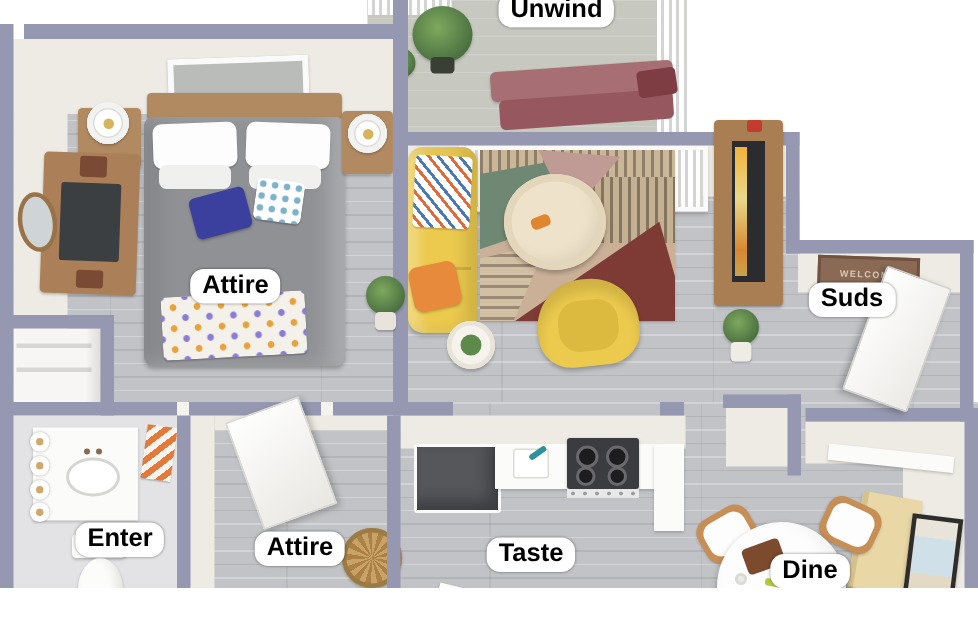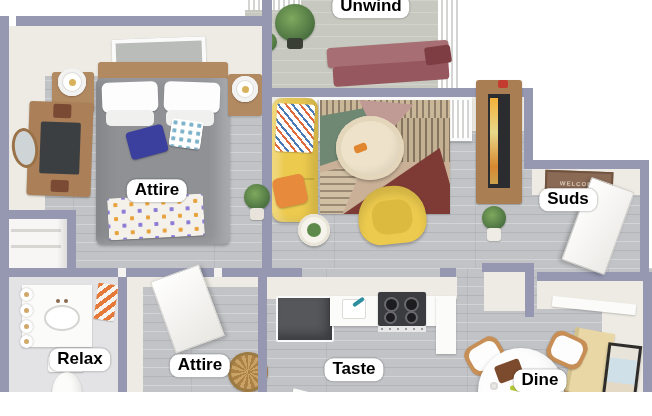--- a/index.html
+++ b/index.html
@@ -200,18 +200,18 @@
   <div class="furn whitebox" style="left:48px;top:356px;width:36px;height:16px;border-radius:3px;"></div>
   <div class="furn" style="left:52px;top:372px;width:30px;height:42px;background:#fcfcfa;border-radius:50% 50% 46% 46%;box-shadow:inset -4px -4px 8px rgba(0,0,0,.1), 0 1px 2px rgba(0,0,0,.25);"></div>
   <div class="furn whitebox" style="left:12px;top:398px;width:30px;height:18px;transform:rotate(-4deg);"></div>
 
   <div class="tall" style="left:150px;top:282px;width:50px;height:74px;background:linear-gradient(160deg,#ffffff,#e9e7e2);border:1px solid #dcdad6;transform:rotate(-20deg);transform-origin:top left;box-shadow:2px 2px 4px rgba(0,0,0,.22);"></div>
   <div class="furn" style="left:228px;top:352px;width:40px;height:40px;border-radius:50%;background:repeating-conic-gradient(#c9a268 0 14deg, #ab8146 14deg 28deg);box-shadow:inset 0 0 0 3px #9c7a44, 0 1px 2px rgba(0,0,0,.25);"></div>
 
   <div class="pill" style="left:371px;top:7px;"><span>Unwind</span></div>
   <div class="pill" style="left:157px;top:191px;"><span>Attire</span></div>
   <div class="pill" style="left:568px;top:200px;"><span>Suds</span></div>
-  <div class="pill" style="left:80px;top:360px;"><span>Relax</span></div>
+  <div class="pill" style="left:80px;top:360px;"><span>Enter</span></div>
   <div class="pill" style="left:200px;top:366px;"><span>Attire</span></div>
   <div class="pill" style="left:354px;top:370px;"><span>Taste</span></div>
   <div class="pill" style="left:540px;top:381px;"><span>Dine</span></div>
 
 </div>
 
 </body></html>

